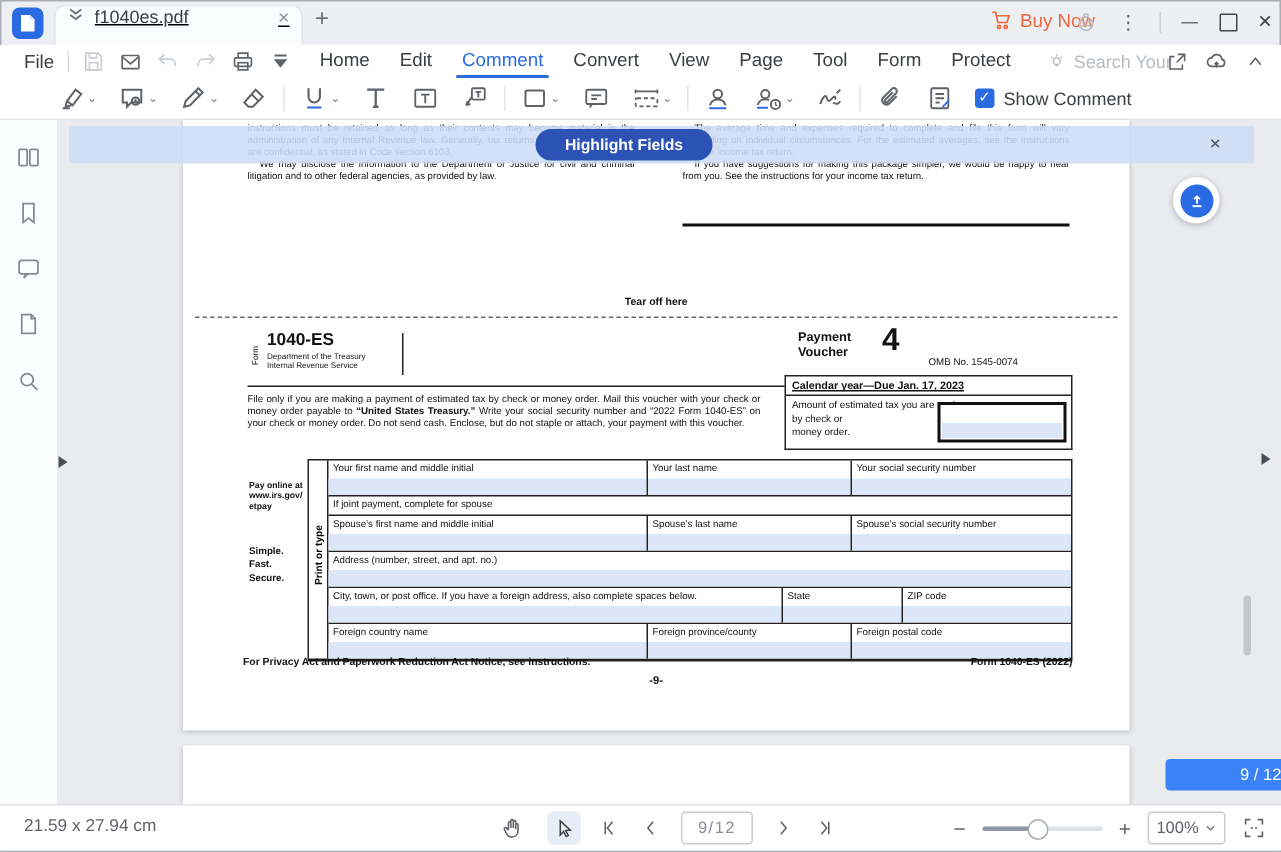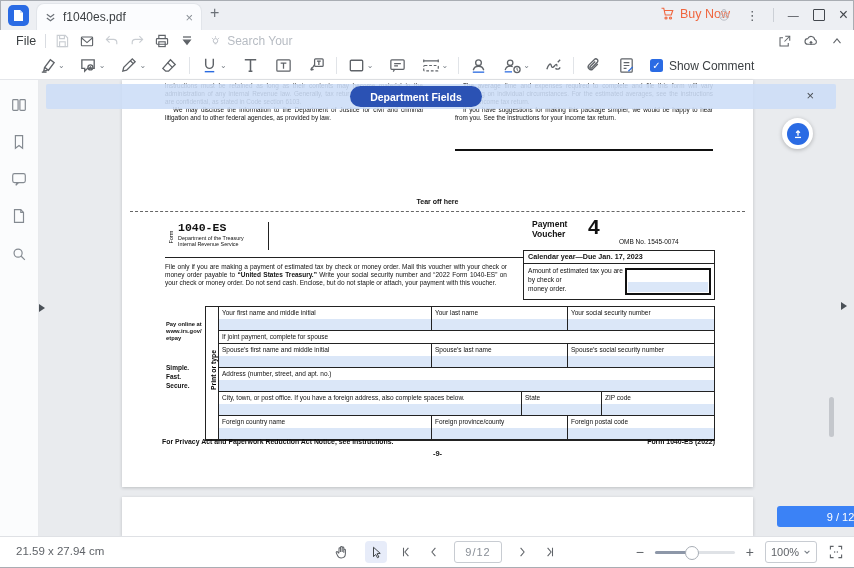--- a/index.html
+++ b/index.html
@@ -9,21 +9,21 @@
   svg{display:block;}
   .ic{color:#5f6368;}
   .ic.dis{color:#c9cdd2;}
   .caret{font-size:8px;color:#7a8088;margin-left:1px;line-height:1;}
 
   
   .titlebar{position:absolute;left:0;top:0;width:100%;height:30px;}
   .logo{position:absolute;left:8px;top:5px;width:21px;height:21px;background:#2a6be4;border-radius:5px;}
   .logo svg{position:absolute;left:4px;top:4px;}
   .tab{position:absolute;left:36px;top:3px;width:166px;height:27px;background:#fbfcfe;
-    border:1px solid #e2e5ea;border-bottom:none;border-radius:8px 8px 0 0;display:flex;align-items:center;padding:0 8px;box-sizing:border-box;}
+    border:1px solid #e2e5ea;border-bottom:none;border-radius:8px 8px 0 0;display:flex;padding:0 8px;box-sizing:border-box;text-decoration:underline;}
   .tab-title{font-size:12px;color:#3c4043;margin-left:7px;flex:1;white-space:nowrap;overflow:hidden;}
   .tab-close{font-size:13px;color:#8a9097;cursor:default;}
   .newtab{position:absolute;left:210px;top:4px;font-size:16px;color:#6b7077;}
   .buy{position:absolute;left:660px;top:6px;display:flex;align-items:center;gap:5px;color:#f0663f;font-size:12.5px;}
   .tb-right{position:absolute;right:6px;top:0;height:30px;display:flex;align-items:center;gap:14px;}
   .dots{font-size:13px;color:#5f6368;}
   .tb-sep{width:1px;height:14px;background:#ccd0d6;}
   .winbtn{font-size:13px;color:#43474d;line-height:1;}
   .maxbox{width:10px;height:10px;border:1.4px solid #43474d;border-radius:1px;}
 
@@ -80,21 +80,21 @@
   .ftxt{position:absolute;color:#111;}
   .intro{font-size:6.4px;line-height:8px;width:258px;text-align:justify;}
   .indent{text-indent:8px;}
   .thickline{position:absolute;background:#111;}
   .dashline{position:absolute;left:8px;right:8px;top:131px;border-top:1px dashed #666;}
   .rot{position:absolute;transform:translate(-50%,-50%) rotate(-90deg);white-space:nowrap;}
   .hline{position:absolute;height:1px;background:#222;}
   .vline{position:absolute;width:1px;background:#222;}
 
   .cal-cell{position:absolute;left:401px;top:170px;width:192px;height:14px;border:1px solid #222;
-    font-size:7.2px;font-weight:bold;line-height:12px;padding-left:4px;}
+    font-size:7.2px;font-weight:bold;line-height:12px;padding-left:4px;text-decoration:underline;}
   .amt-cell{position:absolute;left:401px;top:184px;width:192px;height:36px;border:1px solid #222;border-top:none;font-size:6.6px;line-height:9px;padding:2px 0 0 4px;}
   .amt-box{position:absolute;right:3px;top:4px;width:86px;height:27px;border:2px solid #111;background:#fff;}
   .amt-box-field{position:absolute;left:1px;right:1px;bottom:1px;height:10px;background:#dbe7f8;}
 
   .vtable{position:absolute;left:83px;top:226px;width:510px;border:1px solid #222;border-bottom:2px solid #222;}
   .spine{position:absolute;left:0;top:0;bottom:0;width:13px;border-right:1px solid #222;}
   .rows{margin-left:13px;}
   .trow{display:flex;}
   .bt{border-top:1px solid #222;}
   .tcell{position:relative;}
@@ -205,20 +205,31 @@
             <rect x="6" y="11" width="8" height="6"></rect>
           </svg>
         </span>
       <span class="ic">
           <svg width="16" height="16" viewBox="0 0 20 20" fill="none" stroke="currentColor" stroke-width="1.6">
             <path d="M5 5h10"></path>
             <path d="M6 9h8l-4 5z" fill="currentColor"></path>
           </svg>
         </span>
     </div>
+    <div class="menus">
+      <span class="mitem">Home</span>
+      <span class="mitem">Edit</span>
+      <span class="mitem active">Comment</span>
+      <span class="mitem">Convert</span>
+      <span class="mitem">View</span>
+      <span class="mitem">Page</span>
+      <span class="mitem">Tool</span>
+      <span class="mitem">Form</span>
+      <span class="mitem">Protect</span>
+    </div>
     <div class="searchtools">
       <span>
           <svg width="13" height="13" viewBox="0 0 20 20" fill="none" stroke="#b7bcc3" stroke-width="1.4">
             <circle cx="10" cy="9" r="3.5"></circle>
             <path d="M8.5 13.5h3M10 2v2M4.5 4.5l1.4 1.4M15.5 4.5l-1.4 1.4"></path>
           </svg>
         </span>
       <span>Search Your</span>
     </div>
     <div class="mb-right">
@@ -420,21 +431,21 @@
       <div class="ftxt intro" style="left:333px;top:2px;">
         <div class="indent">The average time and expenses required to complete and file this form will vary depending on individual circumstances. For the estimated averages, see the instructions for your income tax return.</div>
         <div class="indent">If you have suggestions for making this package simpler, we would be happy to hear from you. See the instructions for your income tax return.</div>
       </div>
       <div class="thickline" style="left:333px;top:69px;width:258px;height:2px;"></div>
 
       <div class="ftxt" style="left:0;top:118px;width:631px;text-align:center;font-size:7px;font-weight:bold;">Tear off here</div>
       <div class="dashline"></div>
 
       <span class="rot" style="left:49px;top:157px;font-size:5.5px;">Form</span>
-      <div class="ftxt" style="left:56px;top:141px;font-size:11.5px;font-weight:bold;font-family:Liberation Mono, monospace;">1040-ES</div>
+      <div class="ftxt" style="left:56px;top:141px;font-size:11.5px;font-weight:bold;">1040-ES</div>
       <div class="ftxt" style="left:56px;top:155px;font-size:5.4px;line-height:6.3px;">
         <div>Department of the Treasury</div>
         <div>Internal Revenue Service</div>
       </div>
       <div class="vline" style="left:146px;top:142px;height:28px;"></div>
       <div class="ftxt" style="left:410px;top:140px;font-size:8.5px;font-weight:bold;line-height:9.5px;">
         <div>Payment</div>
           <div>Voucher</div>
       </div>
       <div class="ftxt" style="left:466px;top:135px;font-size:21px;font-weight:bold;">4</div>
@@ -544,21 +555,21 @@
       <div class="footer">
         <span>For Privacy Act and Paperwork Reduction Act Notice, see instructions.</span>
         <span>Form 1040-ES (2022)</span>
       </div>
       <div class="ftxt" style="left:0;top:369px;width:631px;text-align:center;font-size:7.5px;font-weight:bold;">-9-</div>
     </div>
 
     <div class="page page10"></div>
 
     <div class="notif">
-      <span class="notif-btn">Department Fields</span>
+      <span class="notif-btn">Highlight Fields</span>
       <span class="notif-x">×</span>
     </div>
 
     <div class="float-btn">
       <div class="float-btn-in">
         <svg width="12" height="12" viewBox="0 0 14 14" fill="none" stroke="#fff" stroke-width="1.5">
             <path d="M7 9V3.5M4.8 5.5L7 3.3l2.2 2.2"></path>
             <path d="M3.5 11h7"></path>
           </svg>
       </div>

